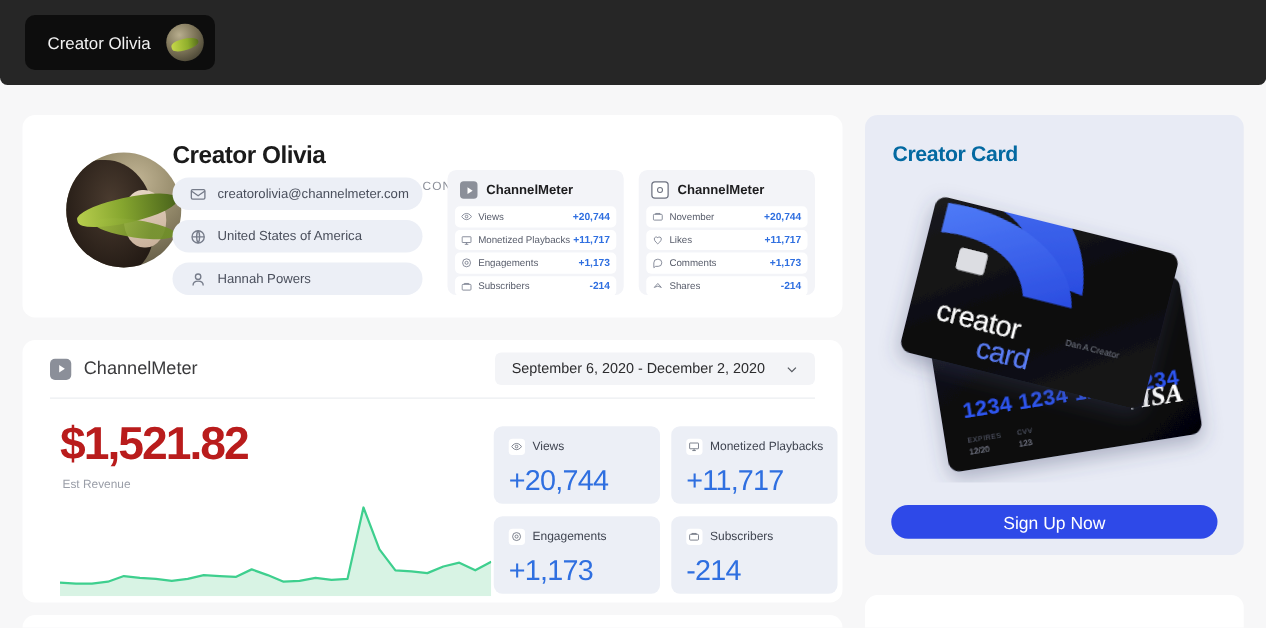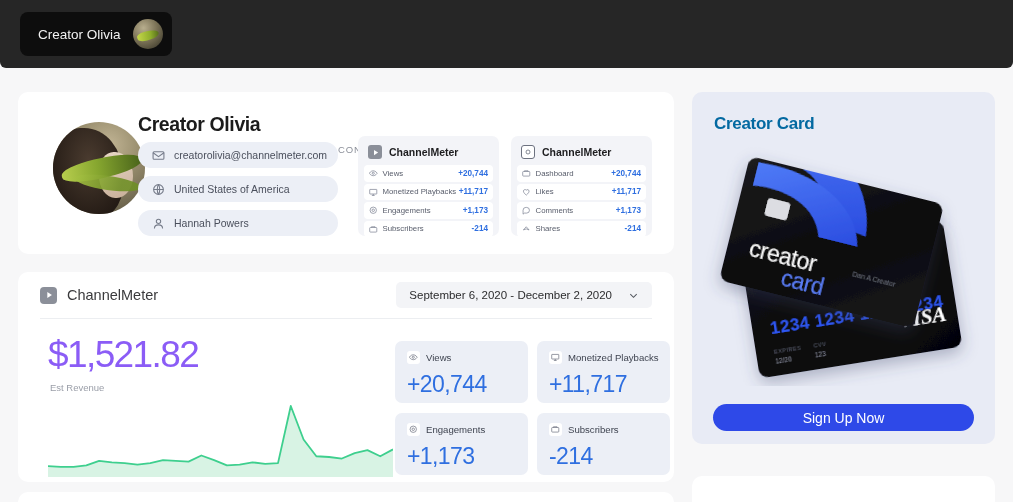--- a/index.html
+++ b/index.html
@@ -126,21 +126,21 @@
   .brand-ico-lg svg { width: 10px; height: 10px; }
   .date-pill {
     display: flex; align-items: center; gap: 16px;
     background: #f3f4f7; border-radius: 5px; padding: 7px 13px;
   }
   .date-text { font-size: 11.5px; color: #2c2c2e; white-space: nowrap; }
   .chev { width: 11px; height: 11px; color: #54585f; }
   .rev-divider { position: absolute; left: 22px; top: 46px; width: 612px; height: 1px; background: #eceef1; }
   .rev-amount {
     position: absolute; left: 30px; top: 62px;
-    font-size: 37px; font-weight: normal; color: #8b5cf6; letter-spacing: -1.6px; text-align: right;
+    font-size: 37px; font-weight: bold; color: #b91c1c; letter-spacing: -1.6px; text-align: right;
   }
   .rev-sub { position: absolute; left: 32px; top: 110px; font-size: 9.5px; color: #9a9ea8; }
   .spark { position: absolute; left: 30px; top: 128px; width: 345px; height: 77px; }
 
   .stat-tile {
     position: absolute; background: #eceff6; border-radius: 7px; padding: 10px 12px;
   }
   .stat-tile-1 { left: 377px; top: 69px; width: 133px; height: 62px; }
   .stat-tile-2 { left: 519px; top: 69px; width: 133px; height: 62px; }
   .stat-tile-3 { left: 377px; top: 141px; width: 133px; height: 62px; }
@@ -292,21 +292,21 @@
           </svg>
       </span>
       <span class="conn-head-name">ChannelMeter</span>
     </div>
     <div class="metric-row">
       <span class="metric-left">
         <svg class="metric-ico" viewBox="0 0 24 24" fill="none" stroke="currentColor" stroke-width="2">
             <rect x="2" y="7" width="20" height="13" rx="2"></rect>
             <path d="M7 7V5h10v2"></path>
           </svg>
-        <span class="metric-name">Dashboard</span>
+        <span class="metric-name">November</span>
       </span>
       <span class="metric-val">+20,744</span>
     </div>
     <div class="metric-row">
       <span class="metric-left">
         <svg class="metric-ico" viewBox="0 0 24 24" fill="none" stroke="currentColor" stroke-width="2">
             <path d="M20 9c0 5-8 11-8 11S4 14 4 9a4.5 4.5 0 018-2.8A4.5 4.5 0 0120 9z"></path>
           </svg>
         <span class="metric-name">Likes</span>
       </span>

